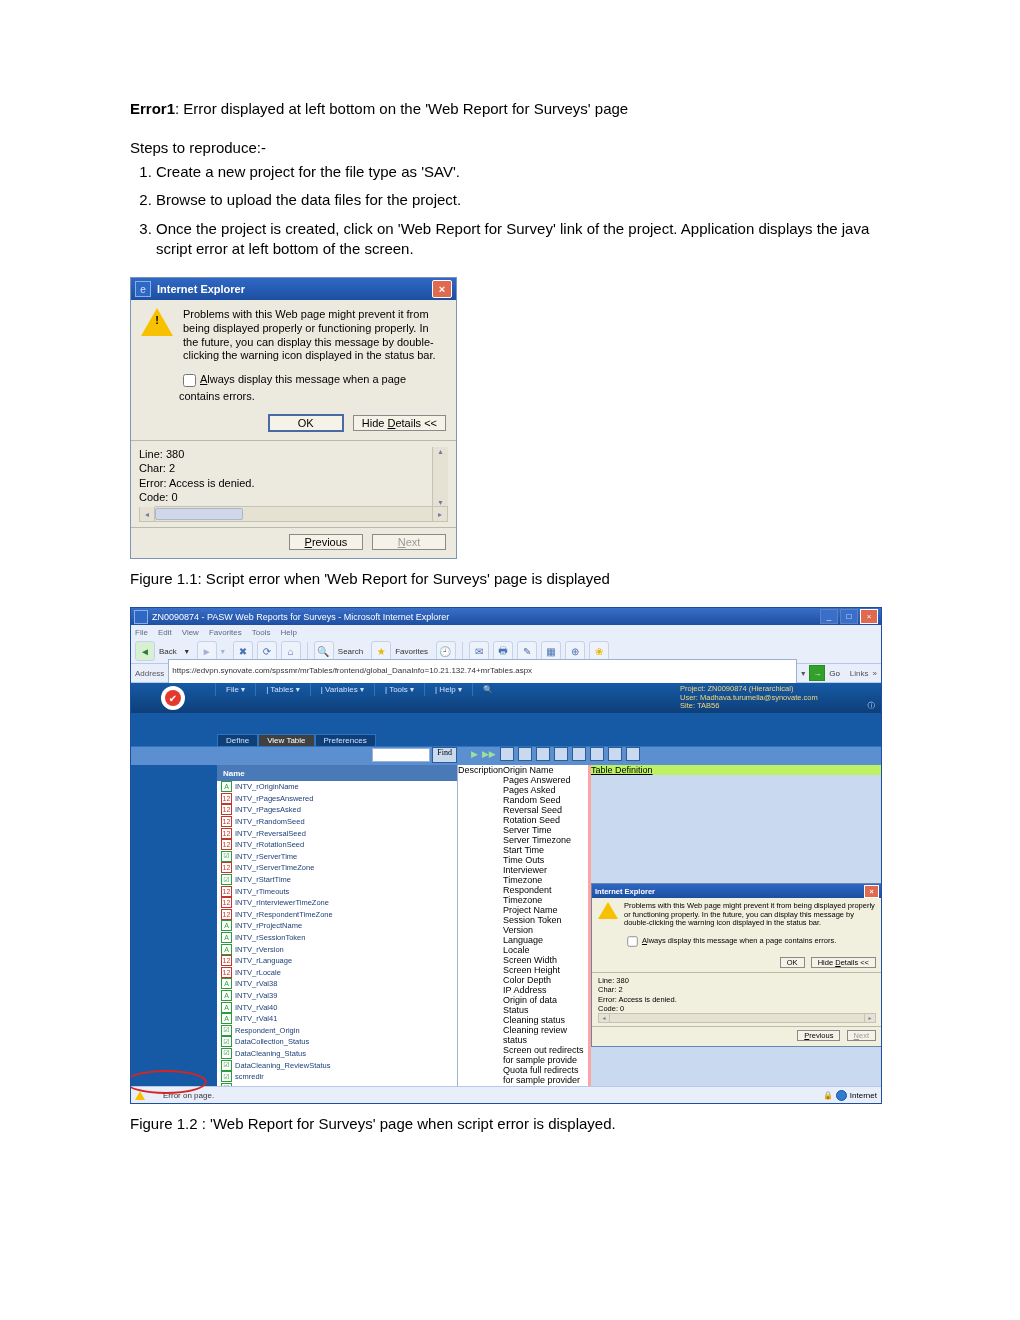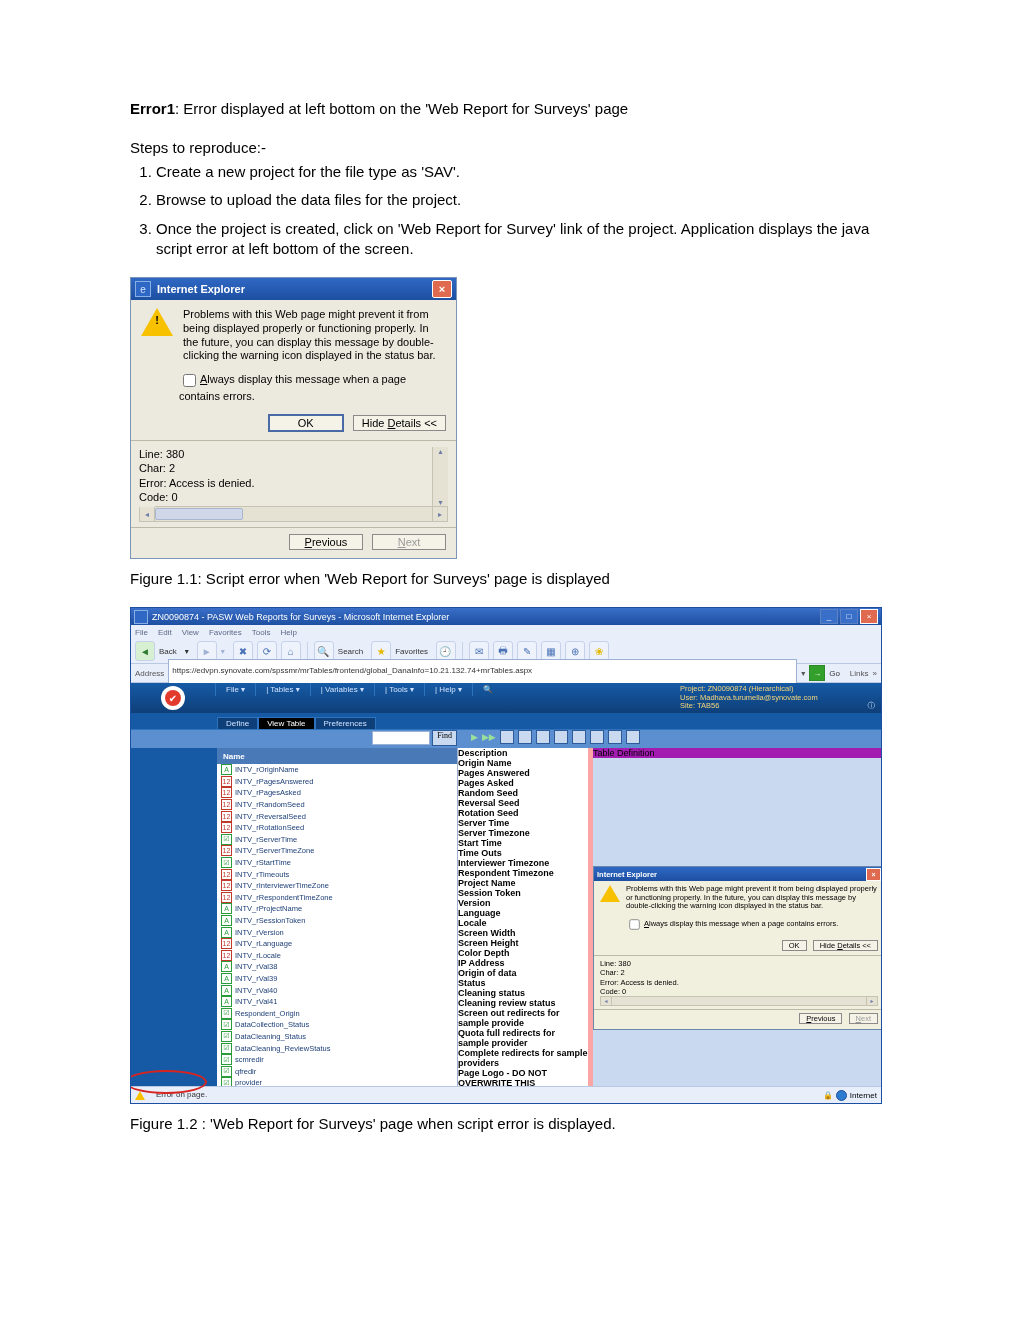--- a/index.html
+++ b/index.html
@@ -61,43 +61,43 @@
   
   .app{height:404px;background:#fff;display:flex;flex-direction:column;}
   .app .apptop{height:30px;background:linear-gradient(#165aa6,#0e3f79);display:flex;align-items:center;color:#fff;font-size:8px;}
   .app .apptop .logo{width:84px;display:flex;align-items:center;justify-content:center;}
   .app .apptop .logo .lc{width:24px;height:24px;border-radius:50%;background:#fff;display:flex;align-items:center;justify-content:center;}
   .app .apptop .logo .lc .inner{width:16px;height:16px;border-radius:50%;background:#e23b2e;display:flex;align-items:center;justify-content:center;color:#fff;font-size:10px;}
   .app .apptop .menus{flex:1;display:flex;align-items:flex-start;height:100%;}
   .app .apptop .menus .mi{padding:2px 10px;border-left:1px solid #2d73bd;color:#cfe2ff;white-space:nowrap;}
   .app .apptop .search{padding:2px 8px;}
   .app .apptop .projectinfo{width:195px;color:#f4d67a;font-size:7.5px;line-height:1.15;padding-right:6px;}
-  .app .subtabs{height:16px;background:#165aa6;padding-left:86px;display:flex;align-items:flex-end;gap:0;}
+  .app .subtabs{height:33px;background:#165aa6;padding-left:86px;display:flex;align-items:flex-end;gap:0;}
   .app .subtabs .tab{padding:1px 8px;color:#cfe2ff;font-size:8px;border:1px solid #2d73bd;border-bottom:none;background:#0e3f79;}
-  .app .subtabs .tab.active{background:#000000;color:#fff;}
+  .app .subtabs .tab.active{background:#404040;color:#fff;}
   .app .toolbar2{height:18px;background:#5b8fcf;border-top:1px solid #2d73bd;display:flex;align-items:flex-start;font-family:Liberation Serif, serif;}
   .app .toolbar2 .left{width:326px;display:flex;justify-content:flex-end;padding-right:6px;}
   .app .toolbar2 .findbox{display:flex;align-items:center;gap:2px;}
   .app .toolbar2 .findbox .fi{width:56px;height:12px;border:1px solid #9bb1d5;background:#fff;}
   .app .toolbar2 .findbox .fb{height:14px;border:1px solid #2d5b99;background:#c9d9ef;padding:0 4px;font-size:8px;}
   .app .toolbar2 .right{flex:1;display:flex;align-items:center;gap:4px;padding-left:8px;}
   .app .toolbar2 .right .ic{width:12px;height:12px;border:1px solid #2d5b99;background:#c9d9ef;}
   .app .maincols{flex:1;display:flex;min-height:0;}
   .app .col1{width:86px;background:#165aa6;}
   .app .col2{width:240px;display:flex;flex-direction:column;border-right:1px solid #9fb2d4;}
   .app .col2 .hdr{height:16px;background:#4a79b8;color:#fff;font-weight:700;font-size:8px;display:flex;align-items:center;padding-left:6px;}
   .app .col2 .list{flex:1;overflow:hidden;background:#fff;}
   .app .col2 .row{display:flex;align-items:center;height:11.6px;padding-left:4px;color:#1d3f77;font-size:7.5px;white-space:nowrap;}
   .app .col2 .row .pic{width:9px;height:9px;border:1px solid #777;margin-right:3px;display:flex;align-items:center;justify-content:center;font-size:7px;}
-  .app .col3a{width:130px;border-right:5px solid #fca5a5;display:flex;flex-direction:column;font-weight:bold;}
+  .app .col3a{width:130px;border-right:3px solid #fca5a5;display:flex;flex-direction:row;}
   .app .col3b{flex:1;background:#c9d9ef;display:flex;flex-direction:column;position:relative;}
-  .app .col3b .hdr{background:#a21caf;}
+  .app .col3b .hdr{background:#bef264;text-decoration:underline;}
   .app .col3b .body{flex:1;}
   .statusbar{height:16px;background:#e9eefb;border-top:1px solid #b9c9e4;display:flex;align-items:center;font-size:8px;padding:0 4px;position:absolute;bottom:0;left:0;right:0;}
-  .statusbar .err{display:flex;align-items:flex-start;gap:11px;color:#333;}
+  .statusbar .err{display:flex;align-items:center;gap:18px;color:#333;}
   .statusbar .erricon{width:10px;height:10px;display:flex;align-items:center;justify-content:center;}
   .statusbar .erricon .tri2{width:0;height:0;border-left:5px solid transparent;border-right:5px solid transparent;border-bottom:9px solid #f7c100;}
   .statusbar .spacer{flex:1;}
   .statusbar .zone{display:flex;align-items:center;gap:3px;}
   .statusbar .lockicon{color:#c8a23a;}
   .statusbar .globe{width:9px;height:9px;border-radius:50%;background:#2e7ccf;border:1px solid #1d4fa1;}
   .err-ellipse{position:absolute;left:-6px;width:78px;height:20px;border:2px solid #d8241f;border-radius:50%;bottom:9px;pointer-events:none;}
 
   
   .minidlg{position:absolute;left:0;top:118px;width:290px;border:1px solid #6b86ab;background:#f1efde;font-size:7.5px;}

